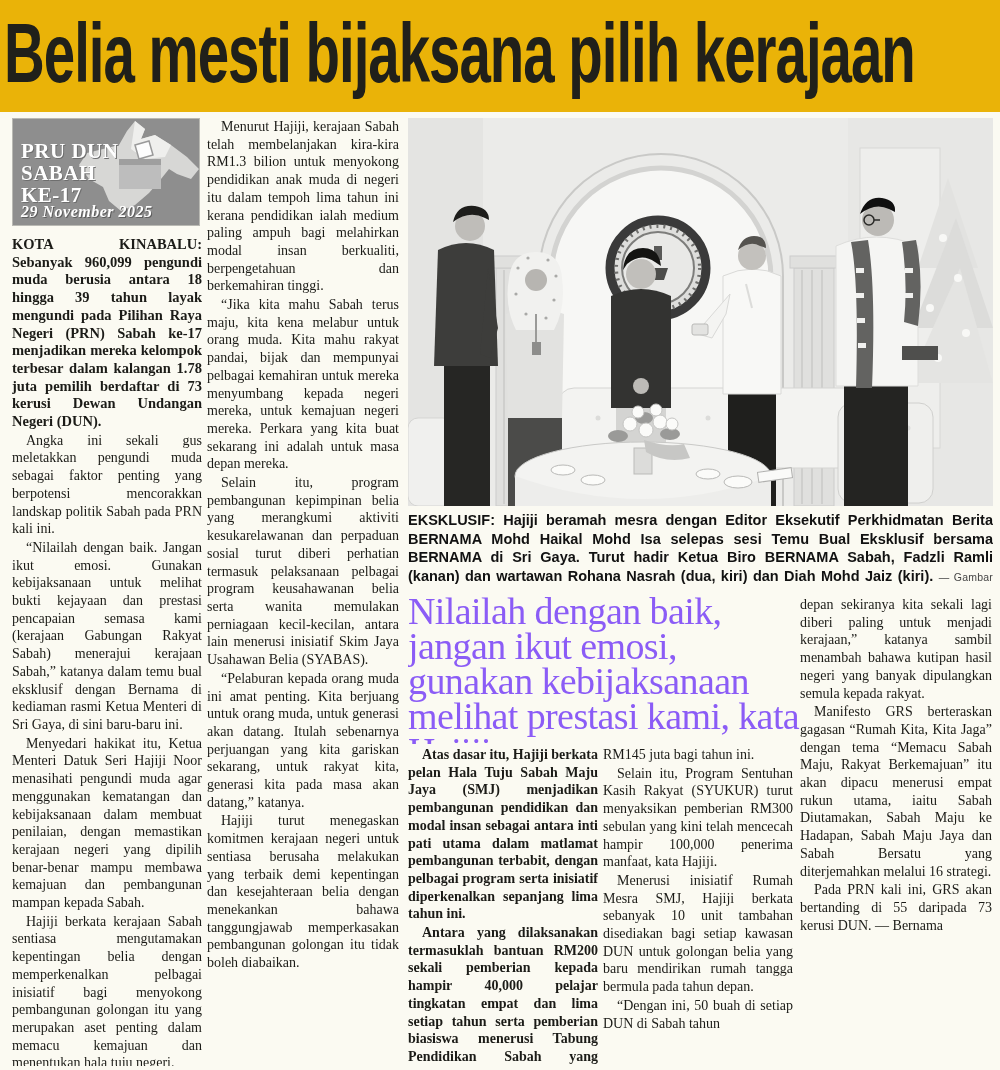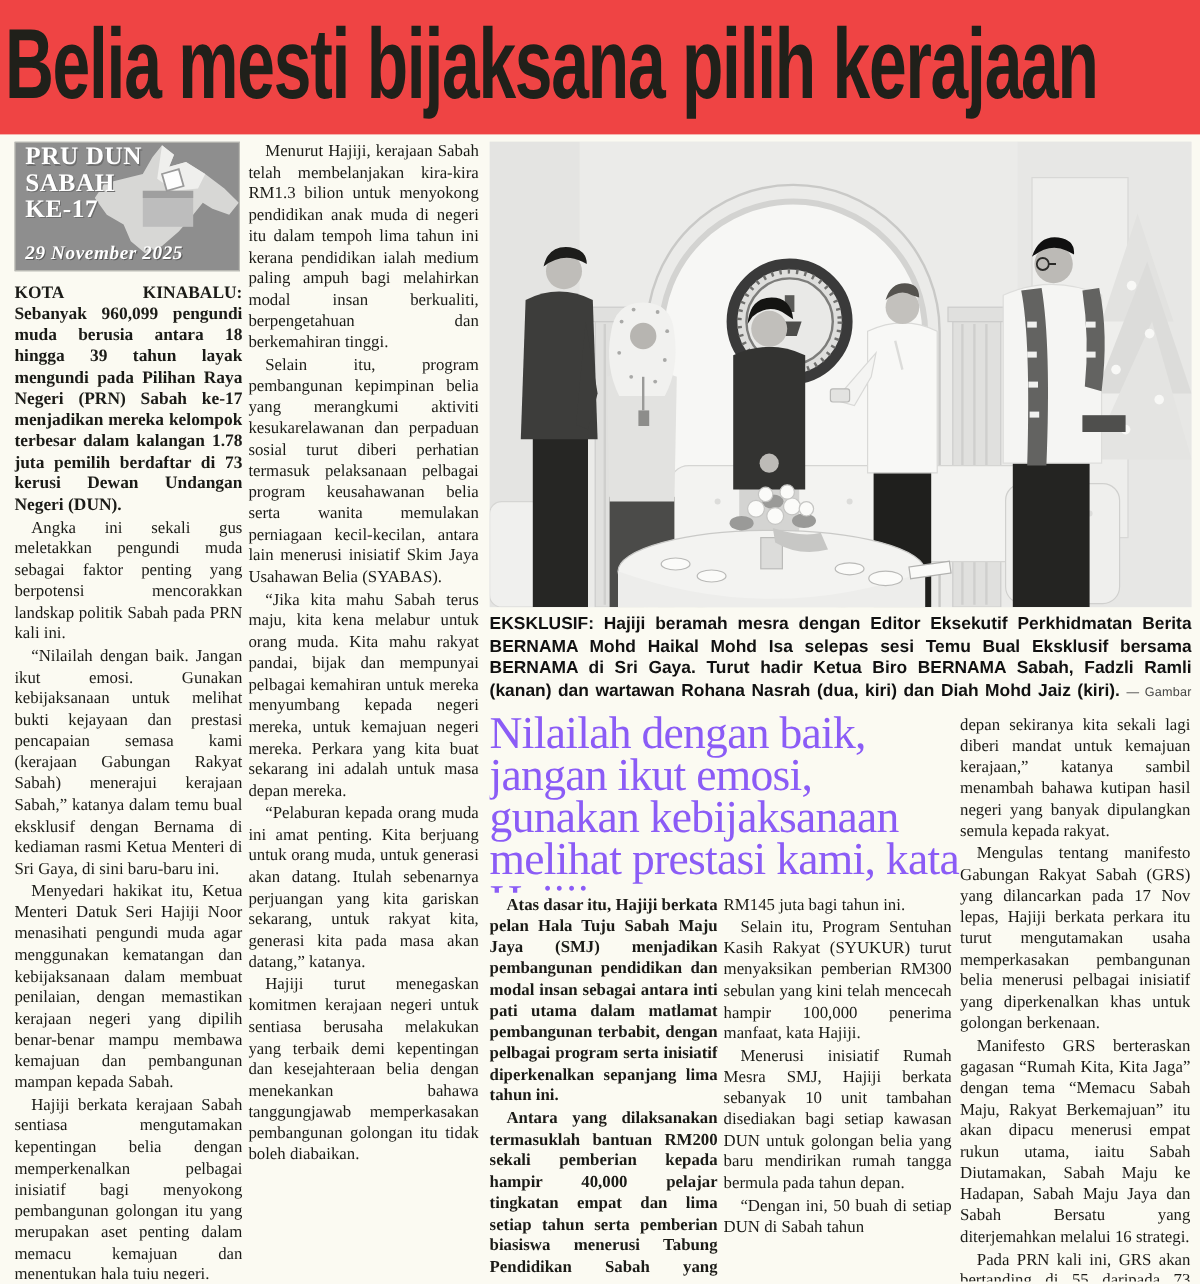--- a/index.html
+++ b/index.html
@@ -5,21 +5,21 @@
   html,body{margin:0;padding:0;}
   body{
     width:1000px;height:1070px;position:relative;overflow:hidden;
     background:#fbfaf2;
     font-family:"Liberation Serif", serif;
     color:#1b1b17;
   }
   
   .headline-band{
     position:absolute;left:0;top:0;width:1000px;height:112px;
-    background:#ef4444;overflow:hidden;
+    background:#eab308;overflow:hidden;
   }
   .headline-band h1{
     margin:0;padding:6px 0 0 6px;
     font-family:"Liberation Sans", sans-serif;
     font-weight:700;font-size:83px;letter-spacing:-1.5px;
     color:#20201a;white-space:nowrap;
     transform:scaleX(.68);transform-origin:left center;
   }
   
   .col{
@@ -38,21 +38,21 @@
   .badge{
     width:186px;height:106px;background:#8e8e8e;border:1px solid #b9b9b3;
     position:relative;margin:0 0 10px 0;overflow:hidden;
     font-family:"Liberation Serif", serif;
   }
   .badge .map{position:absolute;right:-6px;top:0;}
   .badge .l{
     position:relative;color:#fff;font-weight:700;font-size:21px;line-height:22px;
     padding-left:8px;letter-spacing:.5px;text-shadow:1px 1px 0 #6e6e6e;
   }
-  .badge .l1{padding-top:0;}
+  .badge .l1{padding-top:21px;}
   .badge .date{
     position:absolute;left:0;right:0;bottom:4px;padding-left:8px;
     color:#fff;font-weight:700;font-size:16px;letter-spacing:.5px;
     text-shadow:1px 1px 0 #5c5c5c;
     font-style:italic;
   }
   
   .photo{
     position:absolute;left:408px;top:118px;width:585px;height:388px;
     background:#ebebe9;overflow:hidden;
@@ -100,22 +100,22 @@
   <p class="lead">KOTA KINABALU: Sebanyak 960,099 pengundi muda berusia antara 18 hingga 39 tahun layak mengundi pada Pilihan Raya Negeri (PRN) Sabah ke-17 menjadikan mereka kelompok terbesar dalam kalangan 1.78 juta pemilih berdaftar di 73 kerusi Dewan Undangan Negeri (DUN).</p>
   <p>Angka ini sekali gus meletakkan pengundi muda sebagai faktor penting yang berpotensi mencorakkan landskap politik Sabah pada PRN kali ini.</p>
   <p>“Nilailah dengan baik. Jangan ikut emosi. Gunakan kebijaksanaan untuk melihat bukti kejayaan dan prestasi pencapaian semasa kami (kerajaan Gabungan Rakyat Sabah) menerajui kerajaan Sabah,” katanya dalam temu bual eksklusif dengan Bernama di kediaman rasmi Ketua Menteri di Sri Gaya, di sini baru-baru ini.</p>
   <p>Menyedari hakikat itu, Ketua Menteri Datuk Seri Hajiji Noor menasihati pengundi muda agar menggunakan kematangan dan kebijaksanaan dalam membuat penilaian, dengan memastikan kerajaan negeri yang dipilih benar-benar mampu membawa kemajuan dan pembangunan mampan kepada Sabah.</p>
   <p>Hajiji berkata kerajaan Sabah sentiasa mengutamakan kepentingan belia dengan memperkenalkan pelbagai inisiatif bagi menyokong pembangunan golongan itu yang merupakan aset penting dalam memacu kemajuan dan menentukan hala tuju negeri.</p>
 
 </div>
 
 <div class="col col2">
   <p>Menurut Hajiji, kerajaan Sabah telah membelanjakan kira-kira RM1.3 bilion untuk menyokong pendidikan anak muda di negeri itu dalam tempoh lima tahun ini kerana pendidikan ialah medium paling ampuh bagi melahirkan modal insan berkualiti, berpengetahuan dan berkemahiran tinggi.</p>
+  <p>“Jika kita mahu Sabah terus maju, kita kena melabur untuk orang muda. Kita mahu rakyat pandai, bijak dan mempunyai pelbagai kemahiran untuk mereka menyumbang kepada negeri mereka, untuk kemajuan negeri mereka. Perkara yang kita buat sekarang ini adalah untuk masa depan mereka.</p>
   <p>Selain itu, program pembangunan kepimpinan belia yang merangkumi aktiviti kesukarelawanan dan perpaduan sosial turut diberi perhatian termasuk pelaksanaan pelbagai program keusahawanan belia serta wanita memulakan perniagaan kecil-kecilan, antara lain menerusi inisiatif Skim Jaya Usahawan Belia (SYABAS).</p>
-  <p>“Jika kita mahu Sabah terus maju, kita kena melabur untuk orang muda. Kita mahu rakyat pandai, bijak dan mempunyai pelbagai kemahiran untuk mereka menyumbang kepada negeri mereka, untuk kemajuan negeri mereka. Perkara yang kita buat sekarang ini adalah untuk masa depan mereka.</p>
   <p>“Pelaburan kepada orang muda ini amat penting. Kita berjuang untuk orang muda, untuk generasi akan datang. Itulah sebenarnya perjuangan yang kita gariskan sekarang, untuk rakyat kita, generasi kita pada masa akan datang,” katanya.</p>
   <p>Hajiji turut menegaskan komitmen kerajaan negeri untuk sentiasa berusaha melakukan yang terbaik demi kepentingan dan kesejahteraan belia dengan menekankan bahawa tanggungjawab memperkasakan pembangunan golongan itu tidak boleh diabaikan.</p>
 </div>
 
 <div class="photo">
   <svg width="585" height="388" viewBox="0 0 585 388">
 
     <rect x="0" y="0" width="585" height="388" fill="#ebebe9"></rect>
     <rect x="0" y="0" width="75" height="388" fill="#e4e4e2"></rect>
     <rect x="440" y="0" width="145" height="388" fill="#e7e7e5"></rect>
@@ -287,17 +287,16 @@
 </div>
 
 <div class="col col4">
   <p class="noindent">RM145 juta bagi tahun ini.</p>
   <p>Selain itu, Program Sentuhan Kasih Rakyat (SYUKUR) turut menyaksikan pemberian RM300 sebulan yang kini telah mencecah hampir 100,000 penerima manfaat, kata Hajiji.</p>
   <p>Menerusi inisiatif Rumah Mesra SMJ, Hajiji berkata sebanyak 10 unit tambahan disediakan bagi setiap kawasan DUN untuk golongan belia yang baru mendirikan rumah tangga bermula pada tahun depan.</p>
   <p>“Dengan ini, 50 buah di setiap DUN di Sabah tahun</p>
 </div>
 
 <div class="col col5">
-  <p class="noindent">depan sekiranya kita sekali lagi diberi mandat untuk kemajuan kerajaan,” katanya sambil menambah bahawa kutipan hasil negeri yang banyak dipulangkan semula kepada rakyat.</p>
-  <p>Mengulas tentang manifesto Gabungan Rakyat Sabah (GRS) yang dilancarkan pada 17 Nov lepas, Hajiji berkata perkara itu turut mengutamakan usaha memperkasakan pembangunan belia menerusi pelbagai inisiatif yang diperkenalkan khas untuk golongan berkenaan.</p>
+  <p class="noindent">depan sekiranya kita sekali lagi diberi paling untuk menjadi kerajaan,” katanya sambil menambah bahawa kutipan hasil negeri yang banyak dipulangkan semula kepada rakyat.</p>
   <p>Manifesto GRS berteraskan gagasan “Rumah Kita, Kita Jaga” dengan tema “Memacu Sabah Maju, Rakyat Berkemajuan” itu akan dipacu menerusi empat rukun utama, iaitu Sabah Diutamakan, Sabah Maju ke Hadapan, Sabah Maju Jaya dan Sabah Bersatu yang diterjemahkan melalui 16 strategi.</p>
   <p>Pada PRN kali ini, GRS akan bertanding di 55 daripada 73 kerusi DUN. — Bernama</p>
 </div>
 
 </body></html>

